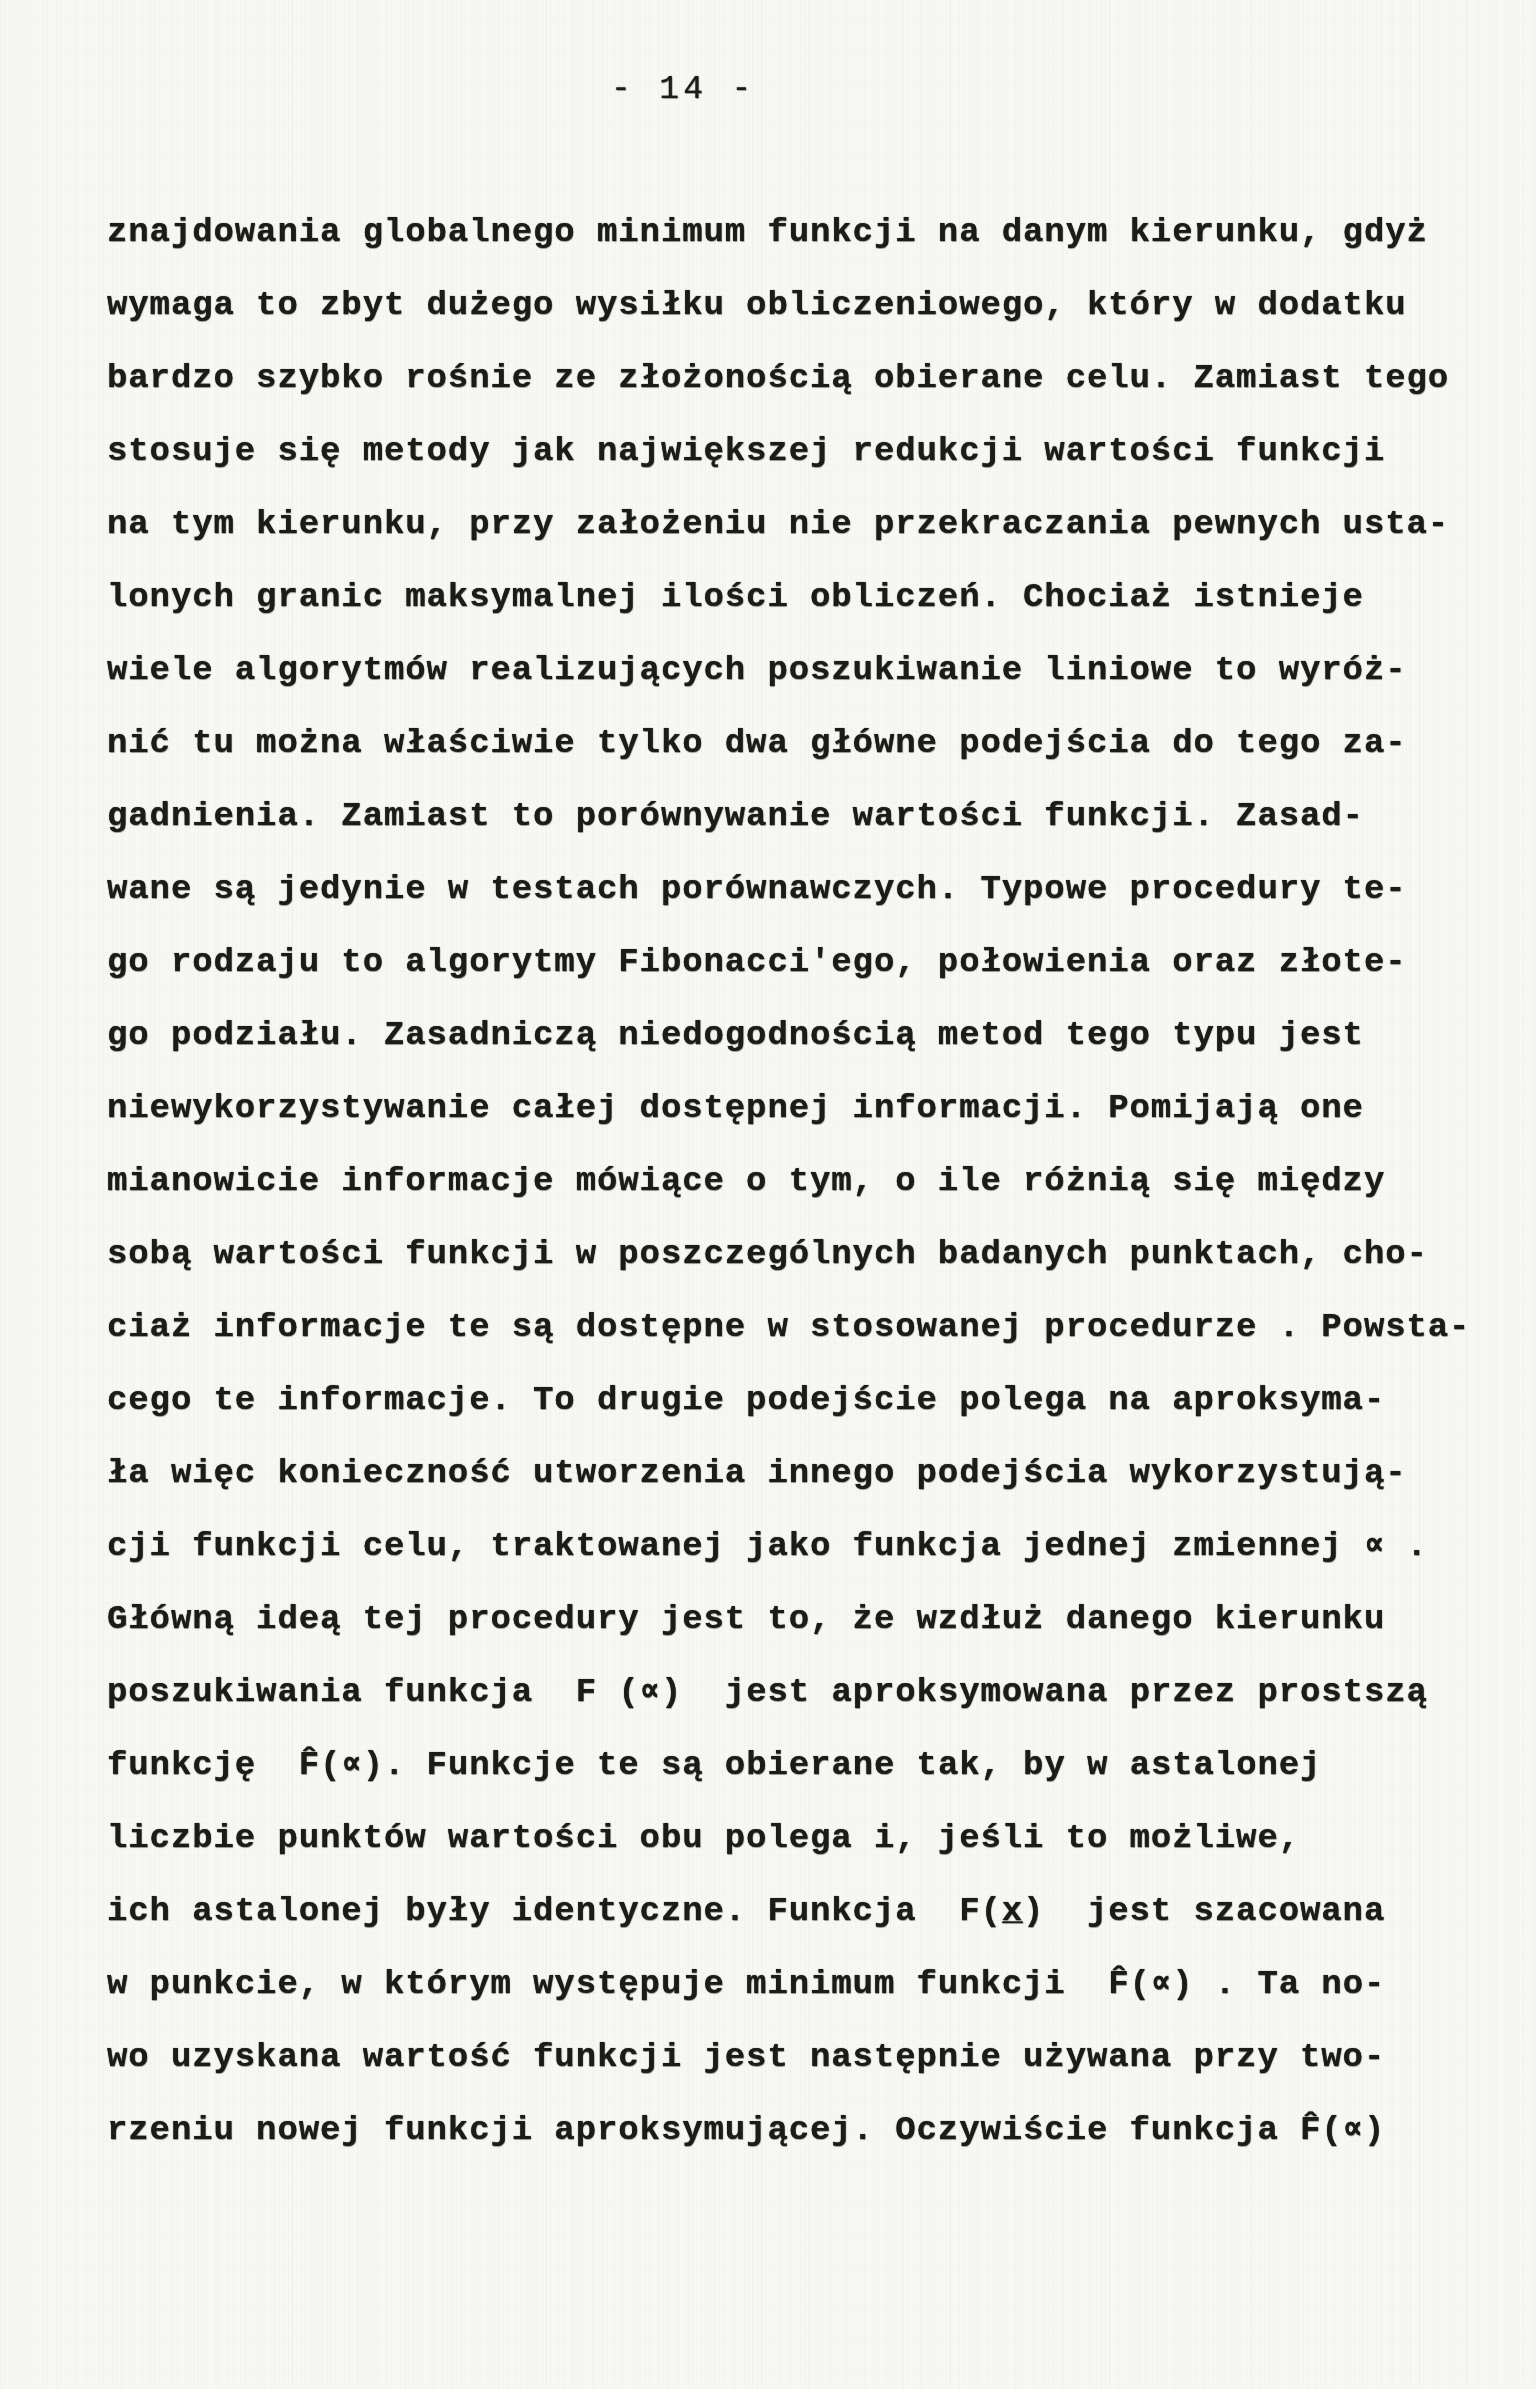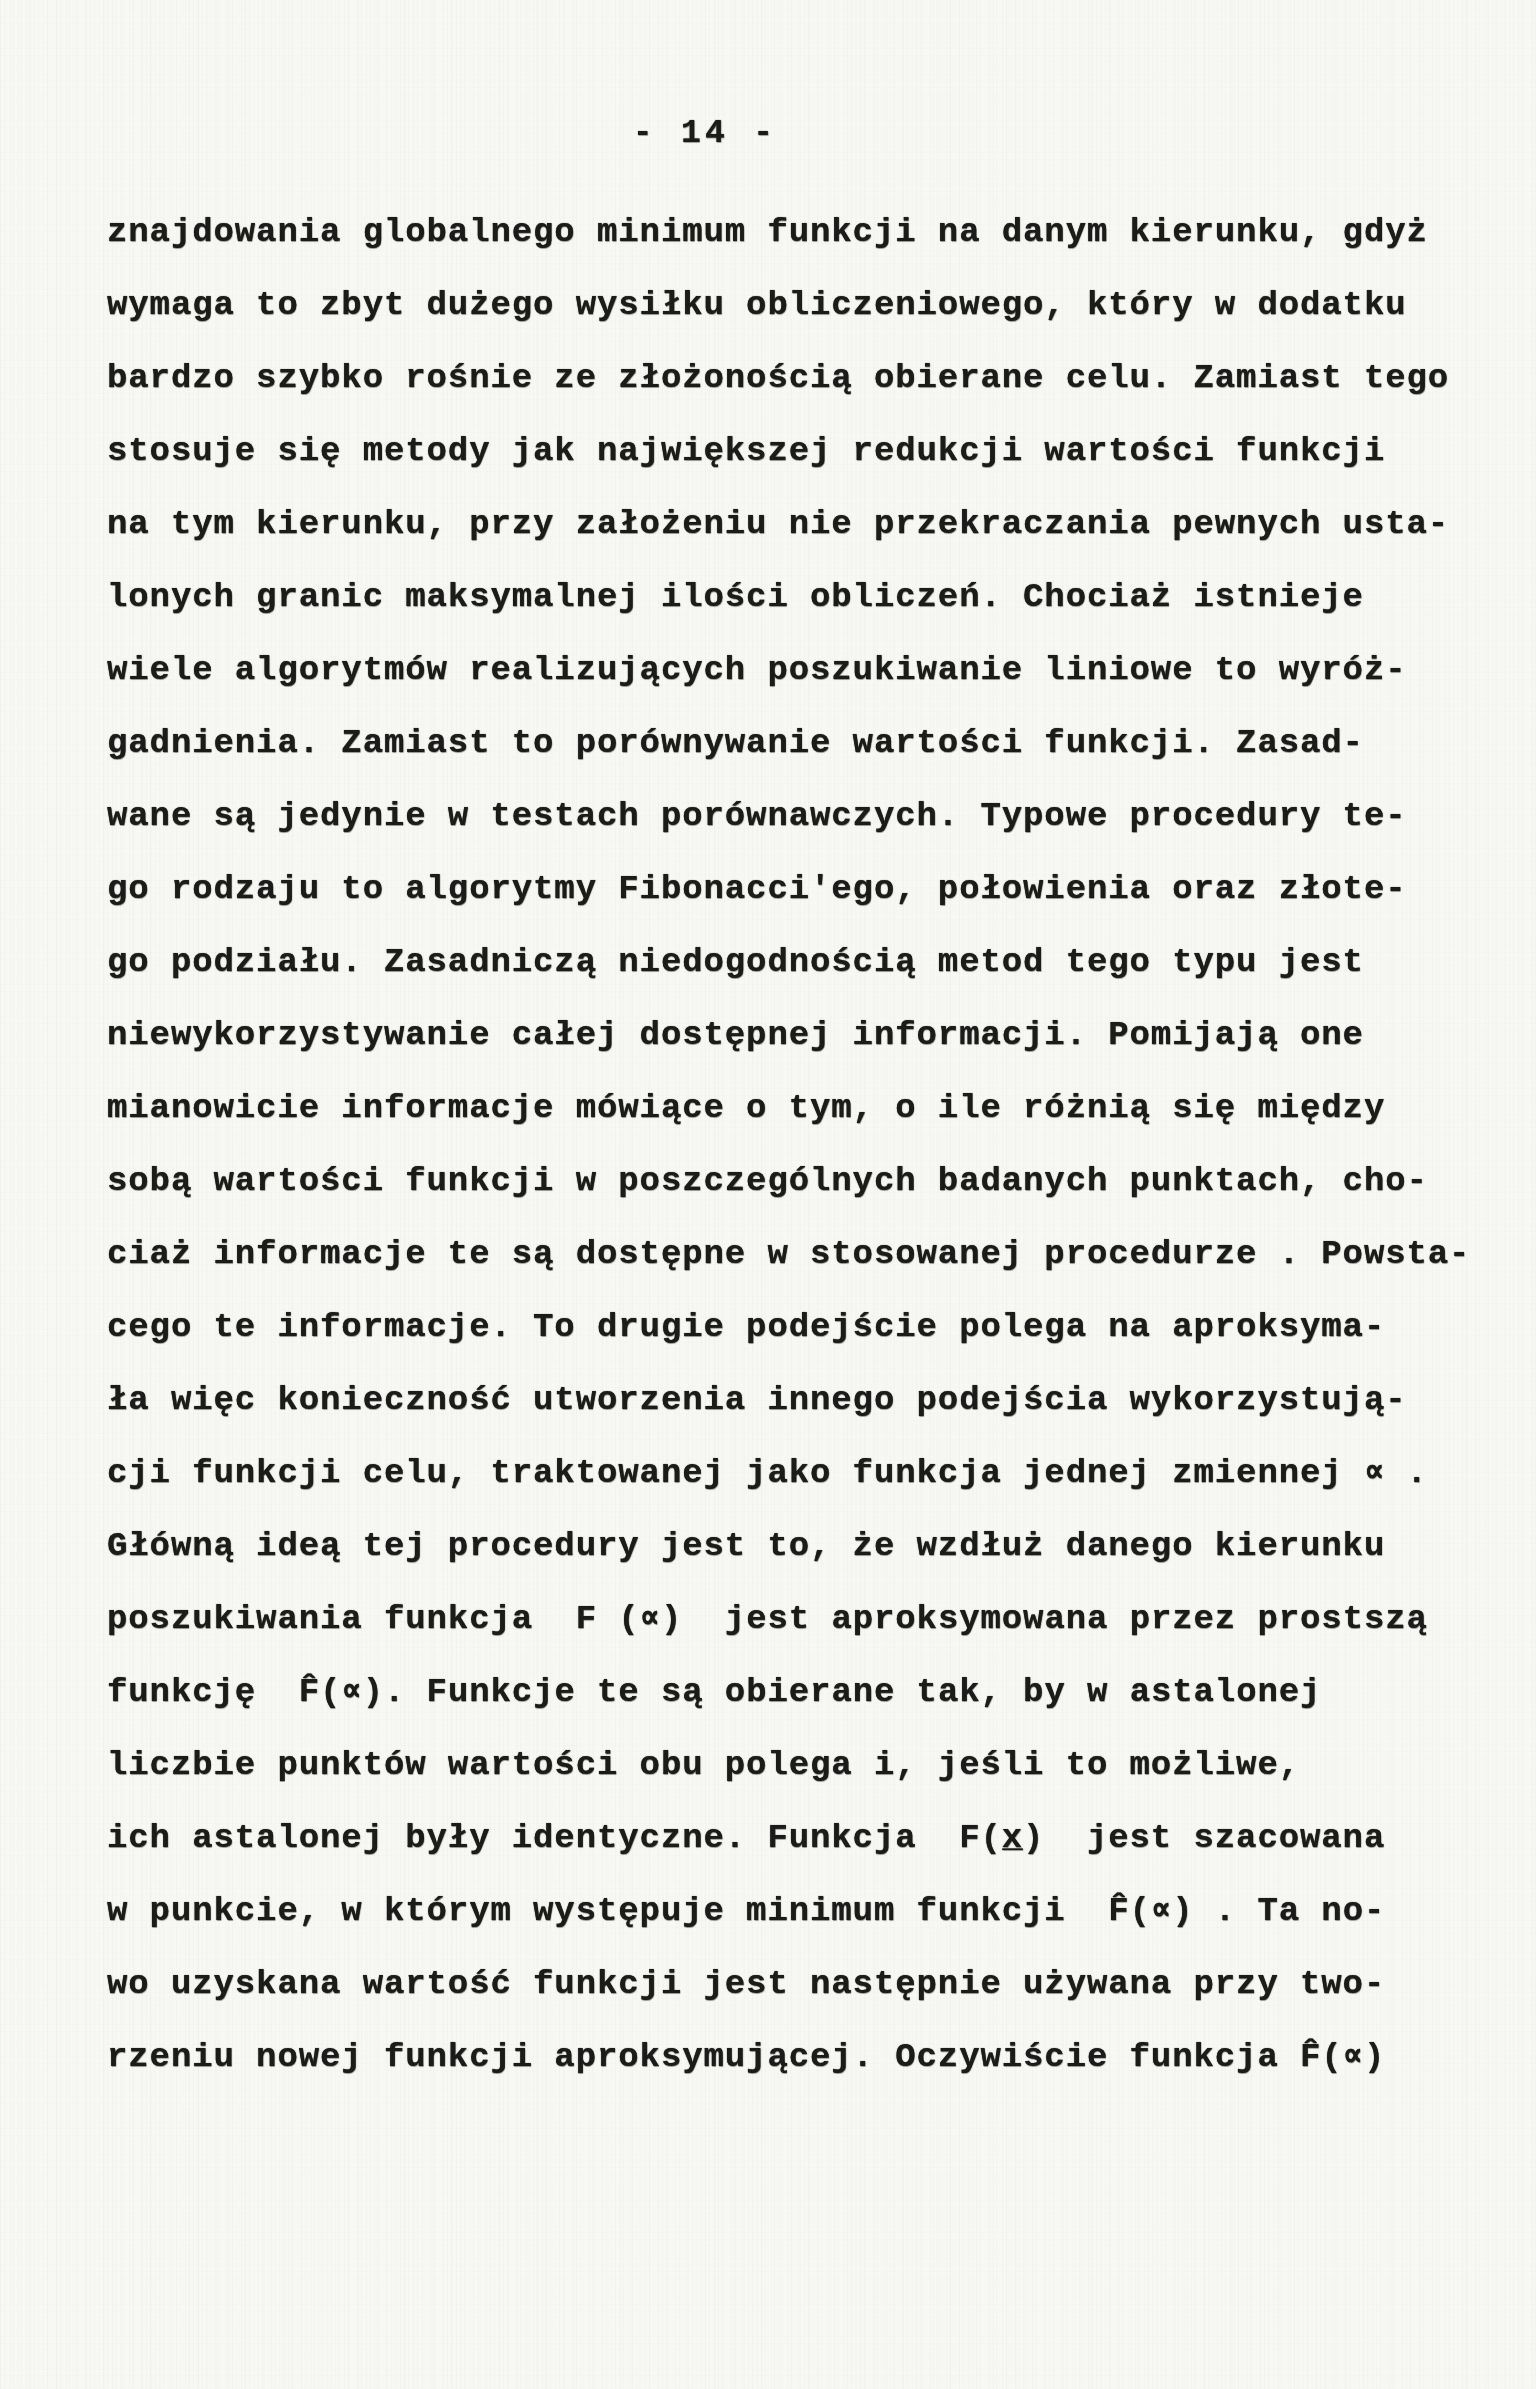--- a/index.html
+++ b/index.html
@@ -24,26 +24,24 @@
     background:
       repeating-linear-gradient(90deg, rgba(0,0,0,0.016) 0 0.7px, transparent 0.7px 4.3px),
       repeating-linear-gradient(90deg, rgba(0,0,0,0.008) 0 1.4px, transparent 1.4px 9.4px),
       repeating-linear-gradient(0deg, rgba(0,0,0,0.006) 0 0.7px, transparent 0.7px 6.5px);
   }
   .page-number {
     position: absolute;
     top: 71px;
     left: 611px;
     width: 188px;
-    text-align: center;
     font-size: 33px;
-    font-weight: 700;
+    font-weight: 400;
     letter-spacing: 4.3px;
     text-shadow: 0 0 1.1px rgba(15,15,15,0.8), 0.7px 0.7px 0.7px rgba(15,15,15,0.3);
-    margin-top: 44px;
   }
   .body-text {
     position: absolute;
     left: 107px;
     top: 196px;
     width: 1373px;
   }
   .body-text .line {
     white-space: pre;
     font-size: 34px;
@@ -63,20 +61,21 @@
   <div class="page-number">- 14 -</div>
 
   <div class="body-text">
       <div class="line">znajdowania globalnego minimum funkcji na danym kierunku, gdyż</div>
       <div class="line">wymaga to zbyt dużego wysiłku obliczeniowego, który w dodatku</div>
       <div class="line">bardzo szybko rośnie ze złożonością obierane celu. Zamiast tego</div>
       <div class="line">stosuje się metody jak największej redukcji wartości funkcji</div>
       <div class="line">na tym kierunku, przy założeniu nie przekraczania pewnych usta-</div>
       <div class="line">lonych granic maksymalnej ilości obliczeń. Chociaż istnieje</div>
       <div class="line">wiele algorytmów realizujących poszukiwanie liniowe to wyróż-</div>
+      <div class="line">nić tu można właściwie tylko dwa główne podejścia do tego za-</div>
       <div class="line">gadnienia. Zamiast to porównywanie wartości funkcji. Zasad-</div>
       <div class="line">wane są jedynie w testach porównawczych. Typowe procedury te-</div>
       <div class="line">go rodzaju to algorytmy Fibonacci'ego, połowienia oraz złote-</div>
       <div class="line">go podziału. Zasadniczą niedogodnością metod tego typu jest</div>
       <div class="line">niewykorzystywanie całej dostępnej informacji. Pomijają one</div>
       <div class="line">mianowicie informacje mówiące o tym, o ile różnią się między</div>
       <div class="line">sobą wartości funkcji w poszczególnych badanych punktach, cho-</div>
       <div class="line">ciaż informacje te są dostępne w stosowanej procedurze . Powsta-</div>
       <div class="line">cego te informacje. To drugie podejście polega na aproksyma-</div>
       <div class="line">ła więc konieczność utworzenia innego podejścia wykorzystują-</div>

